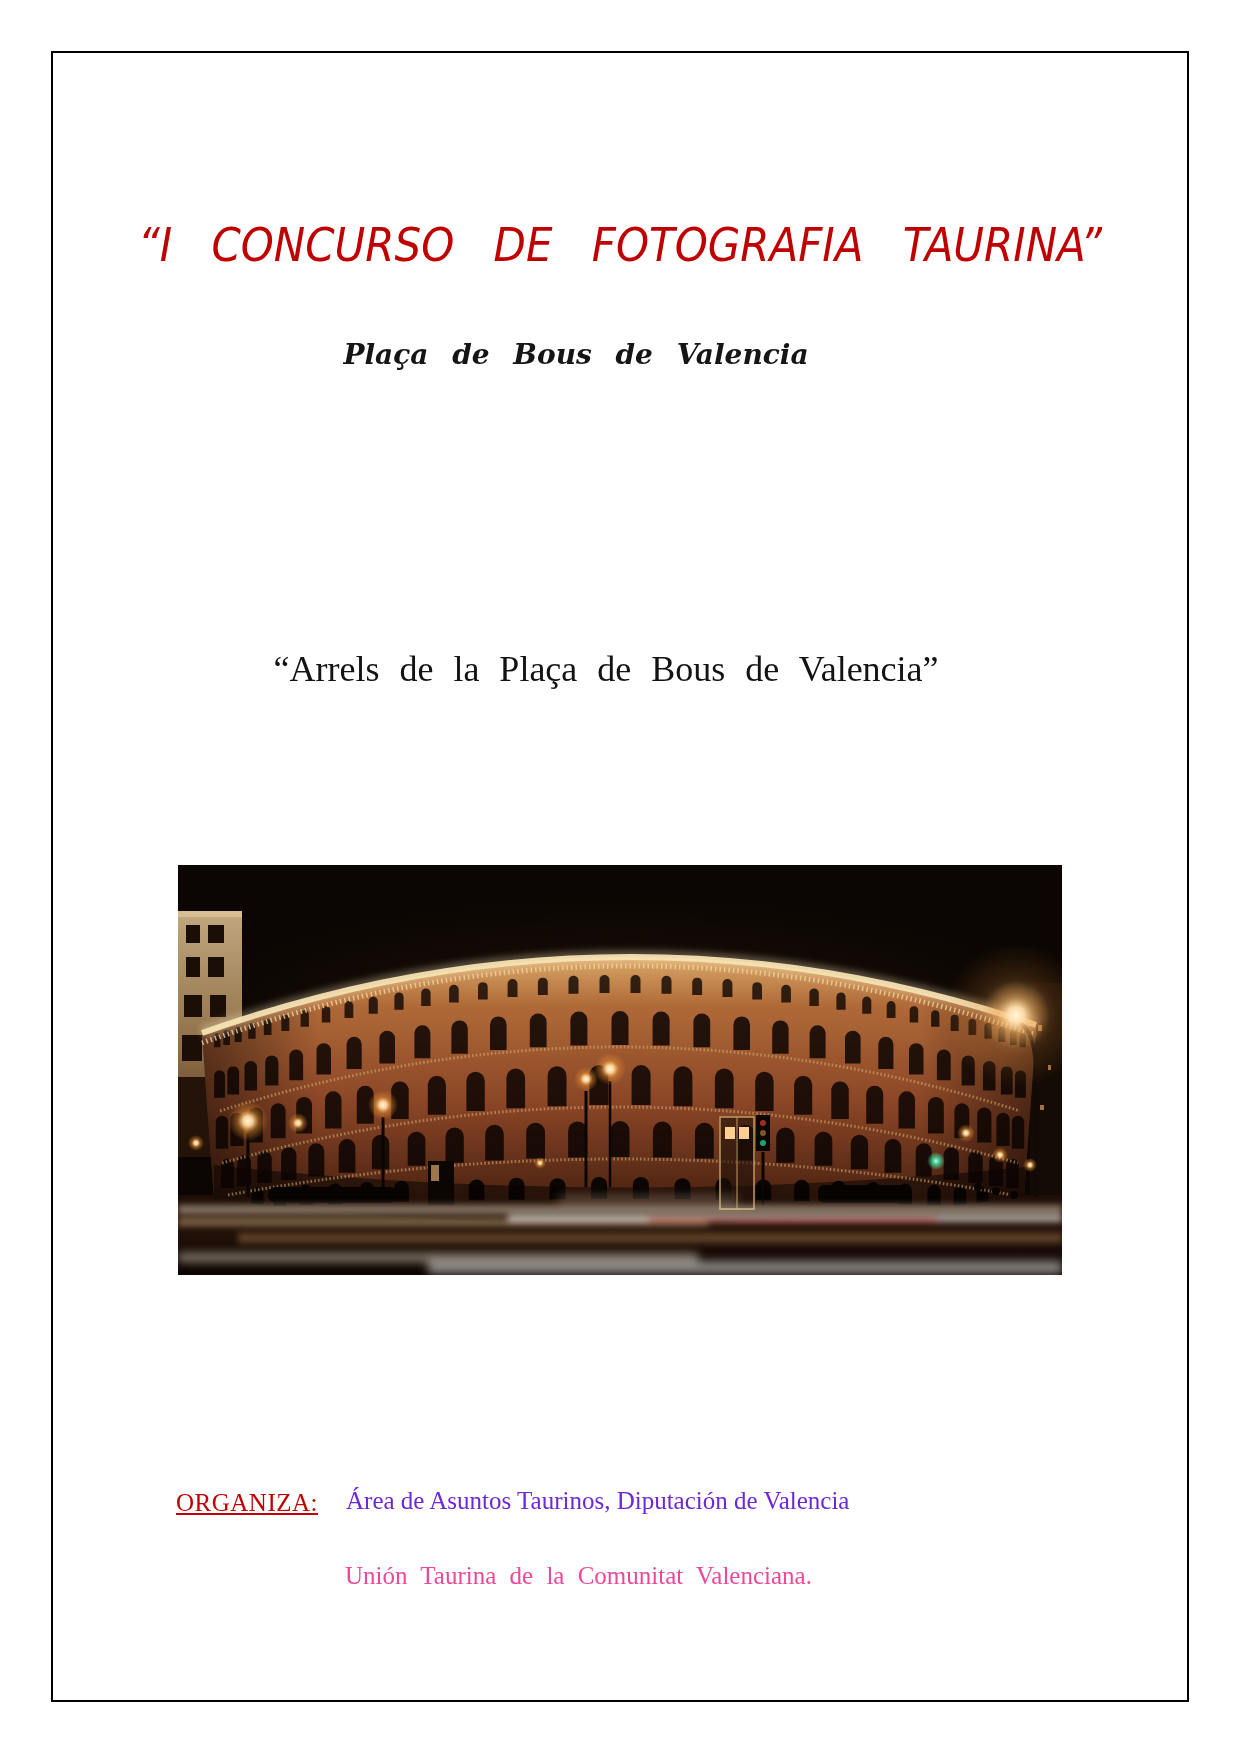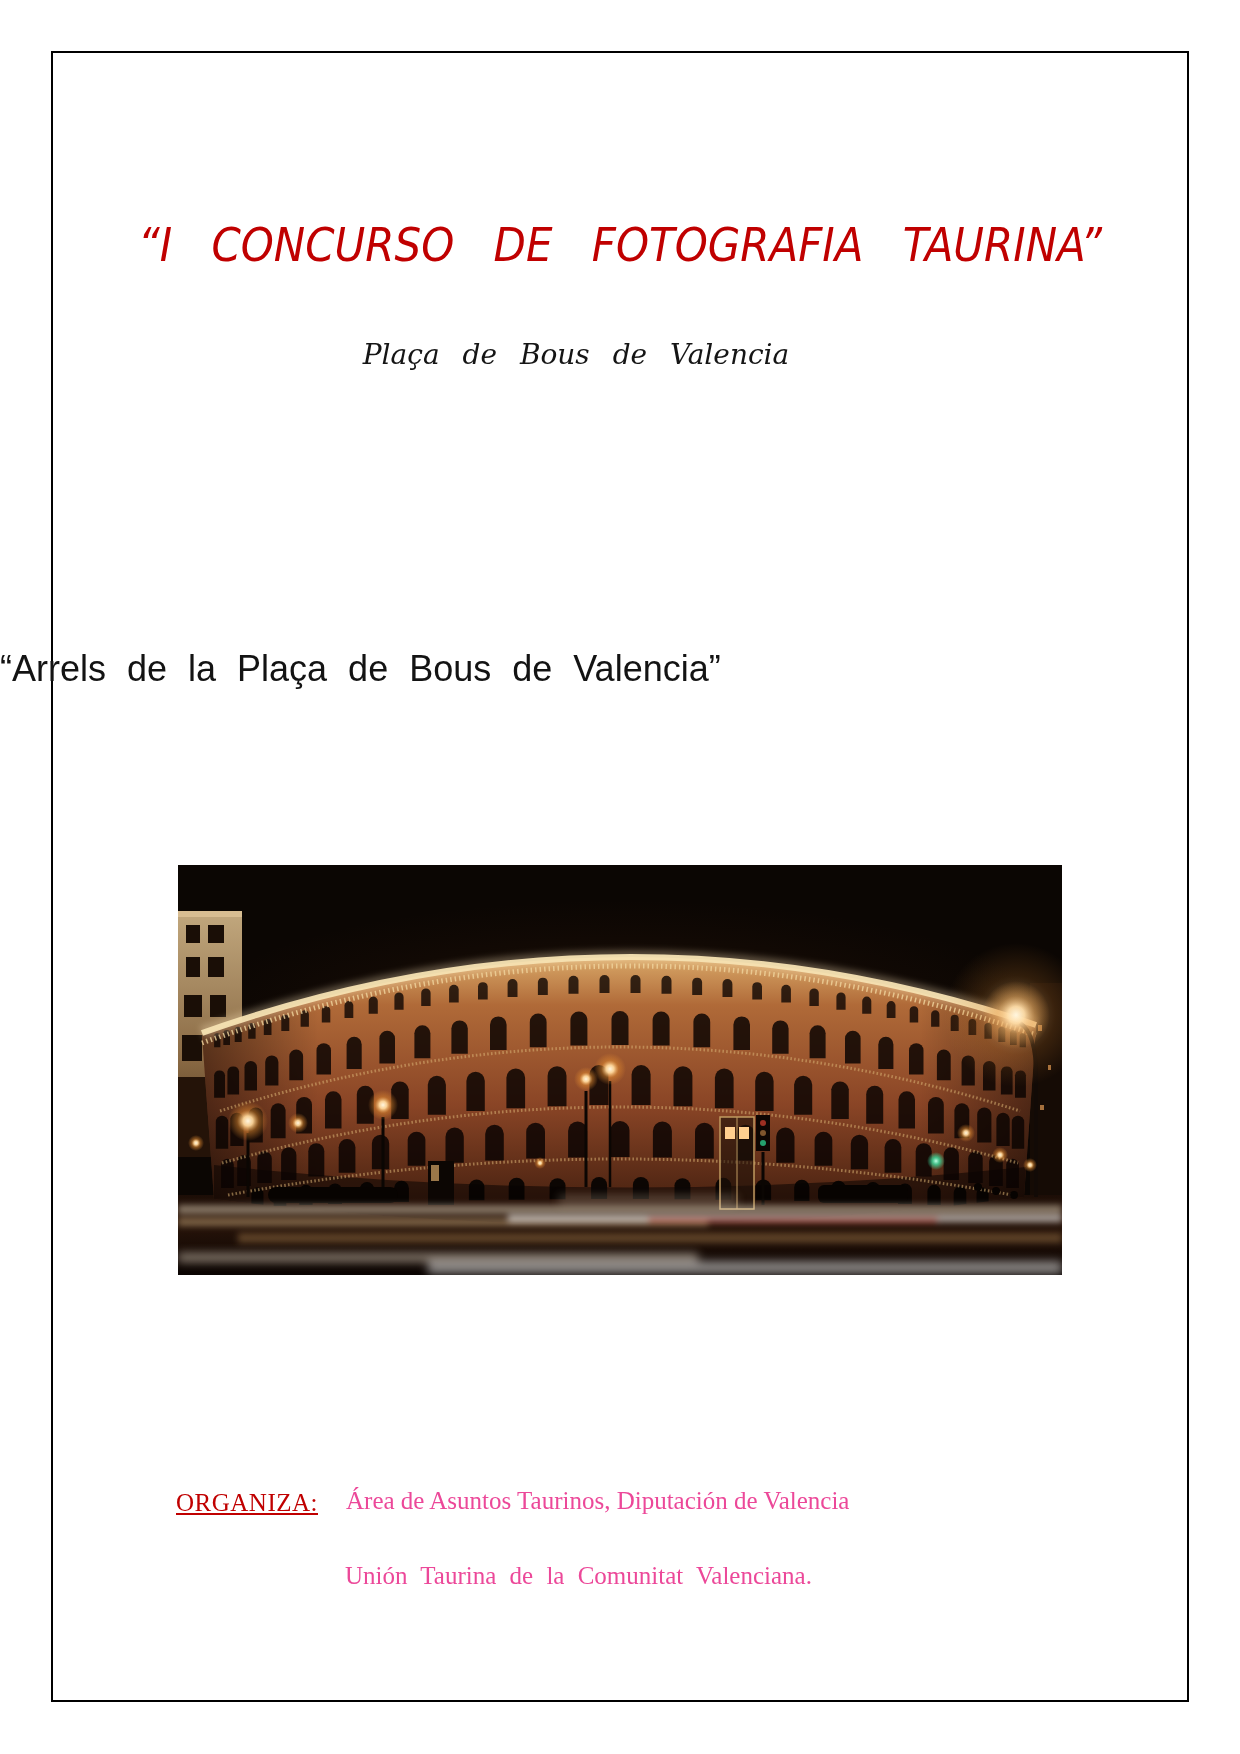--- a/index.html
+++ b/index.html
@@ -13,38 +13,38 @@
   }
   .title{
     position:absolute;left:0;right:0;top:220px;text-align:center;
     font-family:"DejaVu Sans", sans-serif;font-style:italic;font-weight:400;
     font-size:42px;color:var(--accent,#C00000);word-spacing:26px;letter-spacing:0px;
     transform:scaleY(1.12);white-space:nowrap;
   }
   .subtitle{
     position:absolute;left:0;right:0;top:338px;text-align:center;padding-right:88px;
     font-family:"DejaVu Serif", serif;font-style:italic;
-    font-size:28px;color:#151515;word-spacing:14px;white-space:nowrap;
+    font-size:28px;color:#151515;word-spacing:14px;white-space:nowrap;font-weight:bold;
   }
   .heading{
-    position:absolute;left:0;right:0;top:648px;padding-right:28px;
-    font-family:Liberation Sans, sans-serif;font-size:36px;color:#131313;
+    position:absolute;left:0;right:0;top:648px;text-align:center;padding-right:28px;
+    font-family:Liberation Serif, serif;font-size:36px;color:#131313;
     word-spacing:11px;white-space:nowrap;
   }
   .photo{
     position:absolute;left:178px;top:865px;width:884px;height:410px;
   }
   .photo svg{display:block;width:884px;height:410px;}
   .org-label{
     position:absolute;left:176px;top:1489px;font-size:25px;
     color:var(--accent,#C00000);text-decoration:underline;letter-spacing:0.5px;
     white-space:nowrap;
   }
   .org-line1{
-    position:absolute;left:346px;top:1487px;font-size:25px;color:#ec4899;white-space:nowrap;
+    position:absolute;left:346px;top:1487px;font-size:25px;color:#6d28d9;white-space:nowrap;
   }
   .org-line2{
     position:absolute;left:345px;top:1562px;font-size:25px;color:#ec4899;word-spacing:7px;white-space:nowrap;
   }
 </style>
 </head>
 <body>
 
 <div class="border-frame"></div>
 

